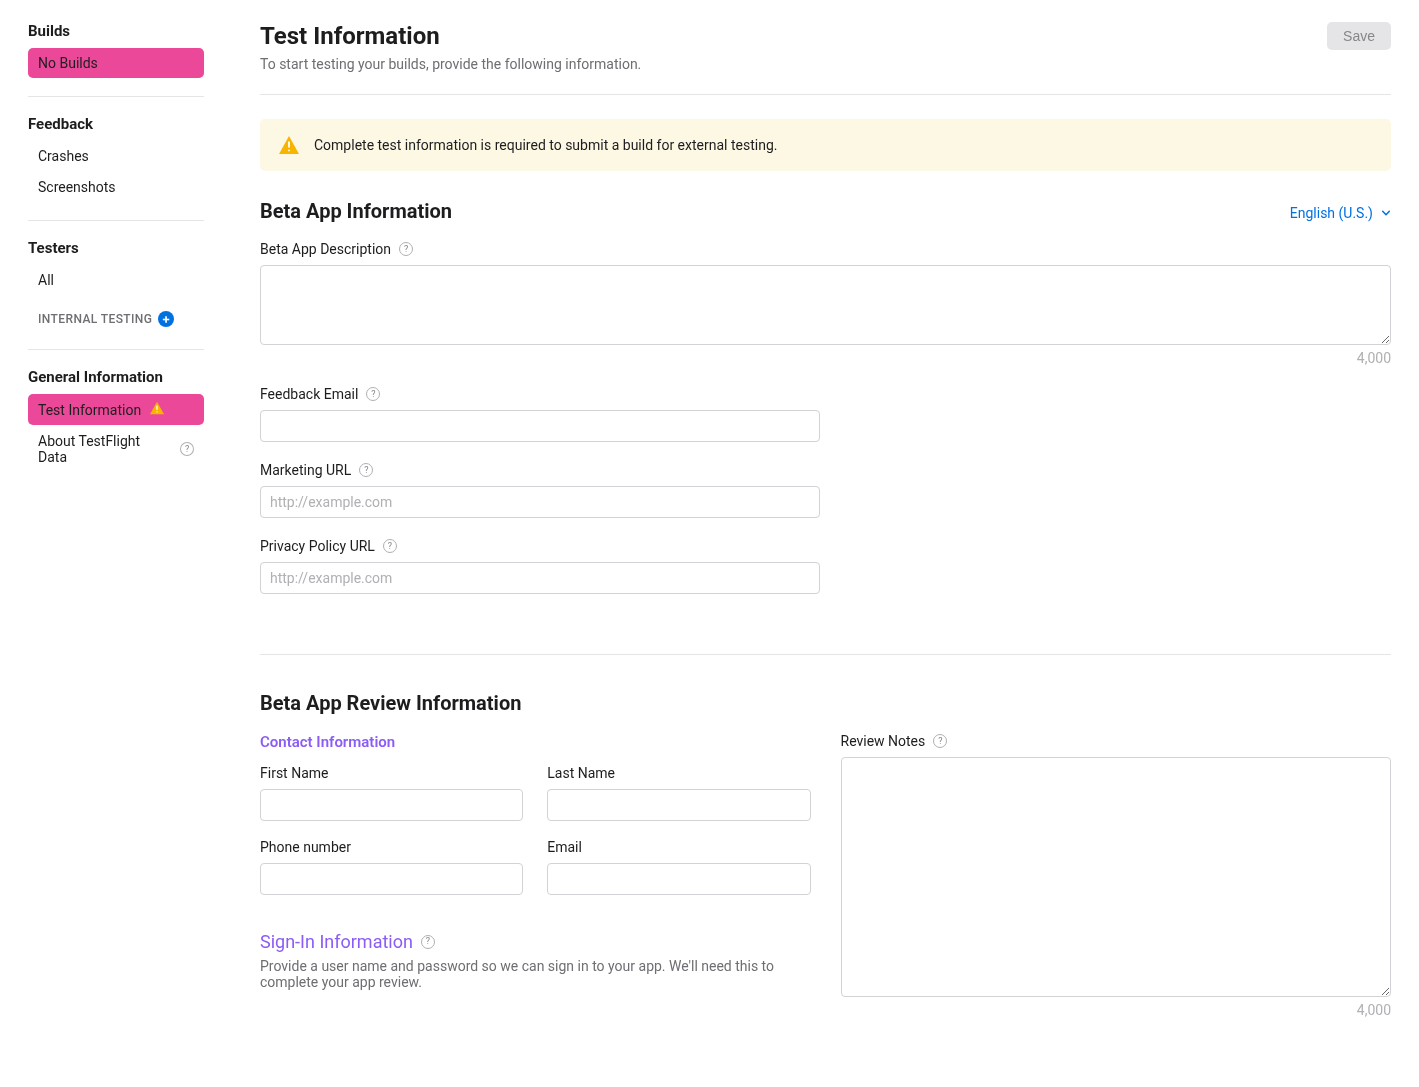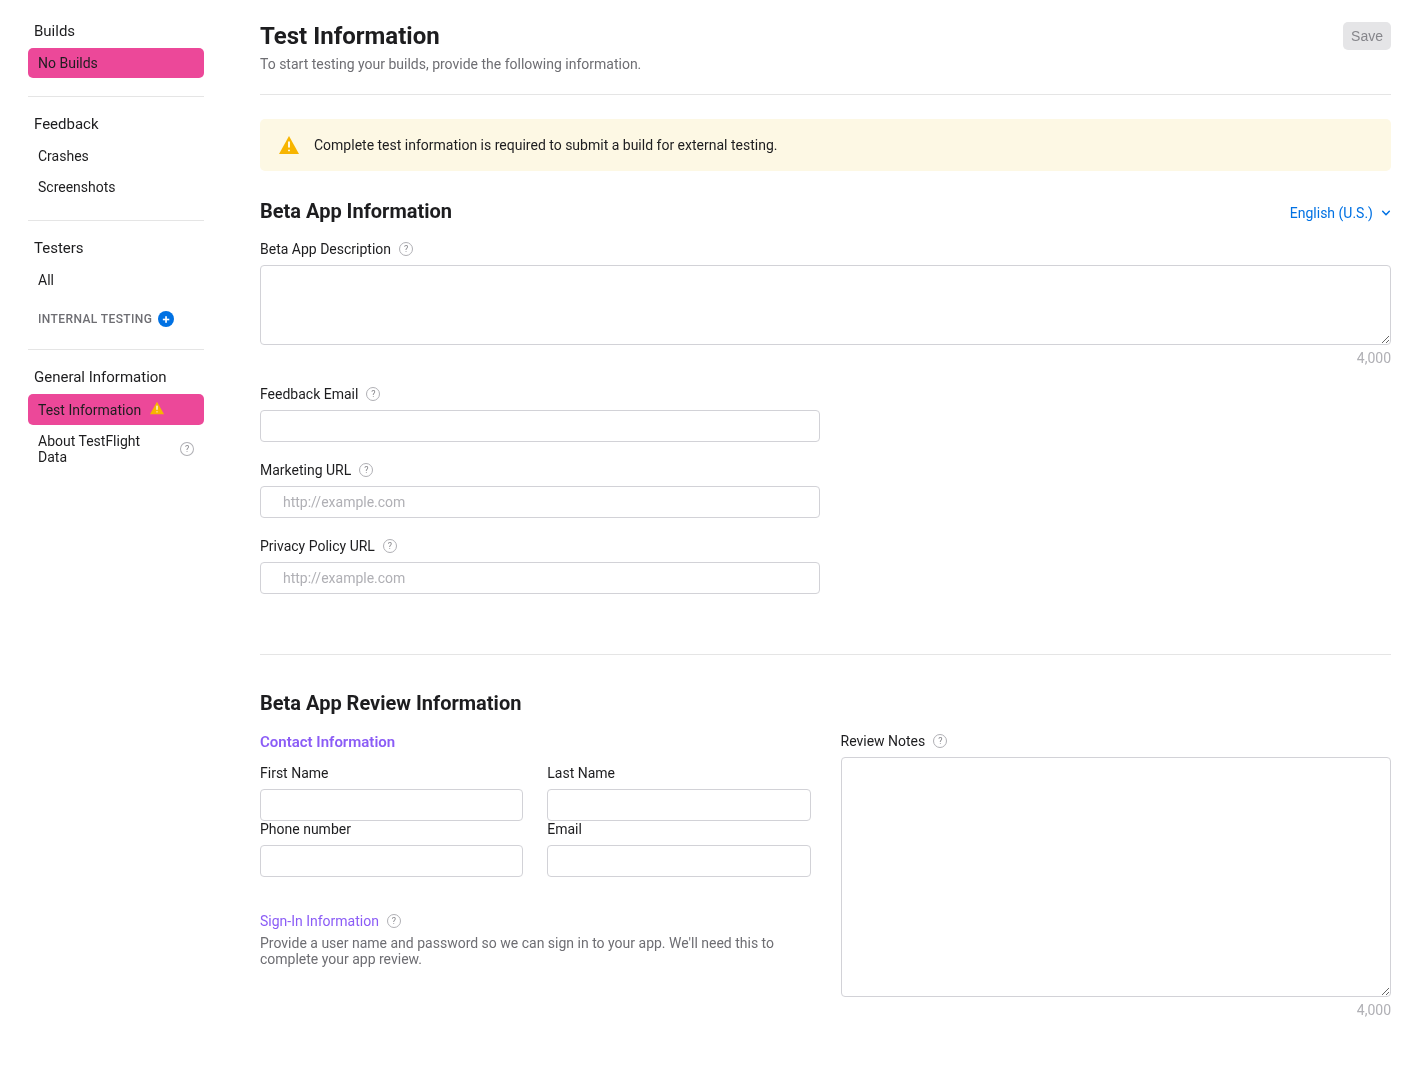--- a/index.html
+++ b/index.html
@@ -13,24 +13,23 @@
   }
   
   .sidebar {
     width: 232px;
     padding: 22px 0 0 0;
     flex-shrink: 0;
   }
   .sidebar-section { padding: 0 28px 0 28px; }
   .sidebar-heading {
     font-size: 15px;
-    font-weight: 400;
+    font-weight: 700;
     color: #1d1d1f;
     margin-bottom: 8px;
-    margin-left: 6px;
   }
   .sidebar-item {
     display: flex;
     align-items: center;
     font-size: 14px;
     color: #1d1d1f;
     padding: 7px 10px;
     border-radius: 5px;
     cursor: pointer;
     margin-bottom: 1px;
@@ -93,21 +92,21 @@
   .page-subtitle {
     font-size: 14px;
     color: #6e6e73;
     margin-bottom: 22px;
   }
   .save-btn {
     background: #e5e5e7;
     color: #86868b;
     border: none;
     border-radius: 5px;
-    padding: 6px 8px;
+    padding: 6px 16px;
     font-size: 14px;
     cursor: not-allowed;
     text-align: right;
   }
   hr.section-divider {
     border: none;
     border-top: 1px solid #e5e5e5;
     margin: 0 0 24px 0;
   }
   
@@ -157,21 +156,21 @@
     font-size: 14px;
     color: #1d1d1f;
     margin-bottom: 8px;
     display: flex;
     align-items: center;
   }
   textarea.input, input.input {
     width: 100%;
     border: 1px solid #d2d2d7;
     border-radius: 4px;
-    padding: 7px 22px;
+    padding: 7px 9px;
     font-size: 14px;
     font-family: inherit;
     color: #1d1d1f;
     background: #fff;
   }
   textarea.input { resize: vertical; }
   input.input::placeholder { color: #b0b0b5; }
   .charcount {
     text-align: right;
     font-size: 14px;
@@ -181,21 +180,21 @@
   .half-width { max-width: 560px; }
   .two-col {
     display: flex;
     gap: 30px;
     align-items: flex-start;
   }
   .two-col > div { flex: 1; }
   .grid2 {
     display: grid;
     grid-template-columns: 1fr 1fr;
-    gap: 0 24px;
+    gap: 18px 24px;
   }
   .subhead {
     font-size: 15px;
     font-weight: 600;
     margin-bottom: 14px;
     color: #8b5cf6;
   }
   .desc-text {
     font-size: 14px;
     color: #6e6e73;
@@ -361,21 +360,21 @@
         <div class="field" style="margin-bottom:0;">
           <div class="field-label">
               <span>Email</span>
             </div>
           <input class="input" type="text" style="">
         </div>
       </div>
 
       <div style="height:24px;"></div>
       <div class="field-label" style="margin-bottom:6px;">
-        <span class="subhead" style="margin-bottom:0;font-size:14px;font-weight:400;">Sign-In Information</span>
+        <span class="subhead" style="margin-bottom:0;font-size:18px;font-weight:400;">Sign-In Information</span>
         <span class="help-icon">?</span>
       </div>
       <p class="desc-text">Provide a user name and password so we can sign in to your app. We'll need this to complete your app review.</p>
     </div>
 
     <div class="review-right">
       <div class="field-label">
         <span>Review Notes</span>
         <span class="help-icon">?</span>
       </div>

